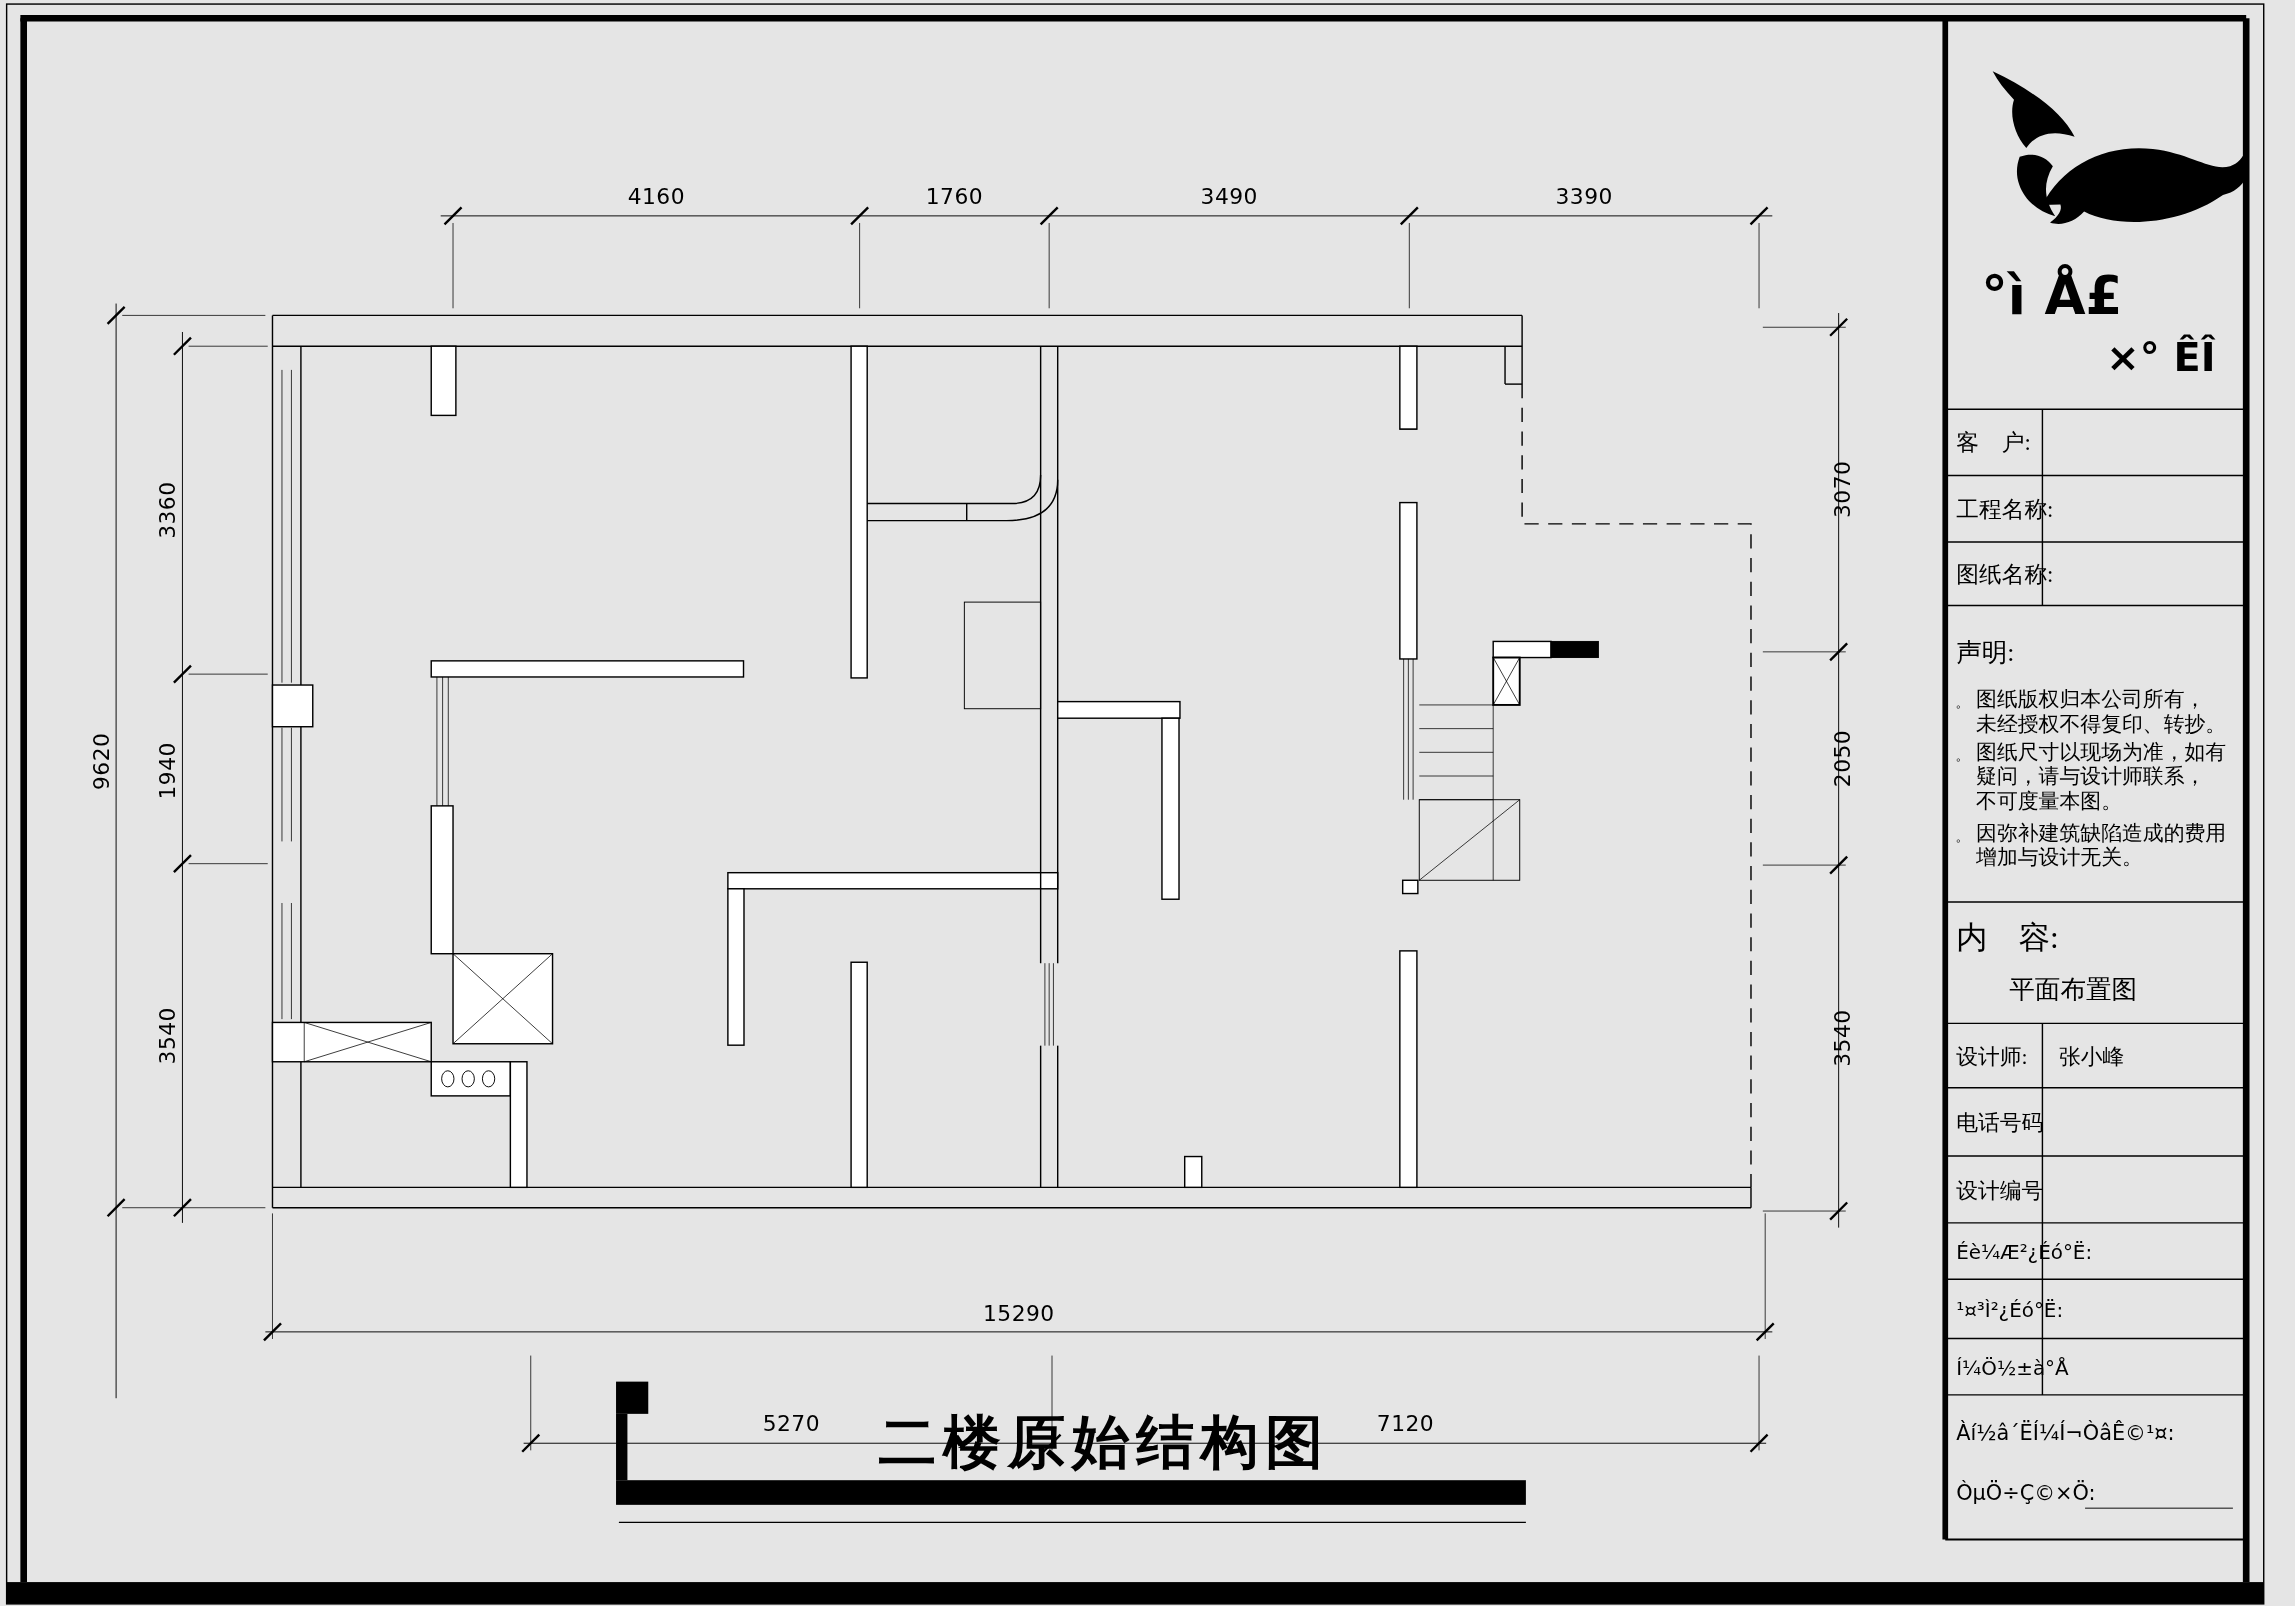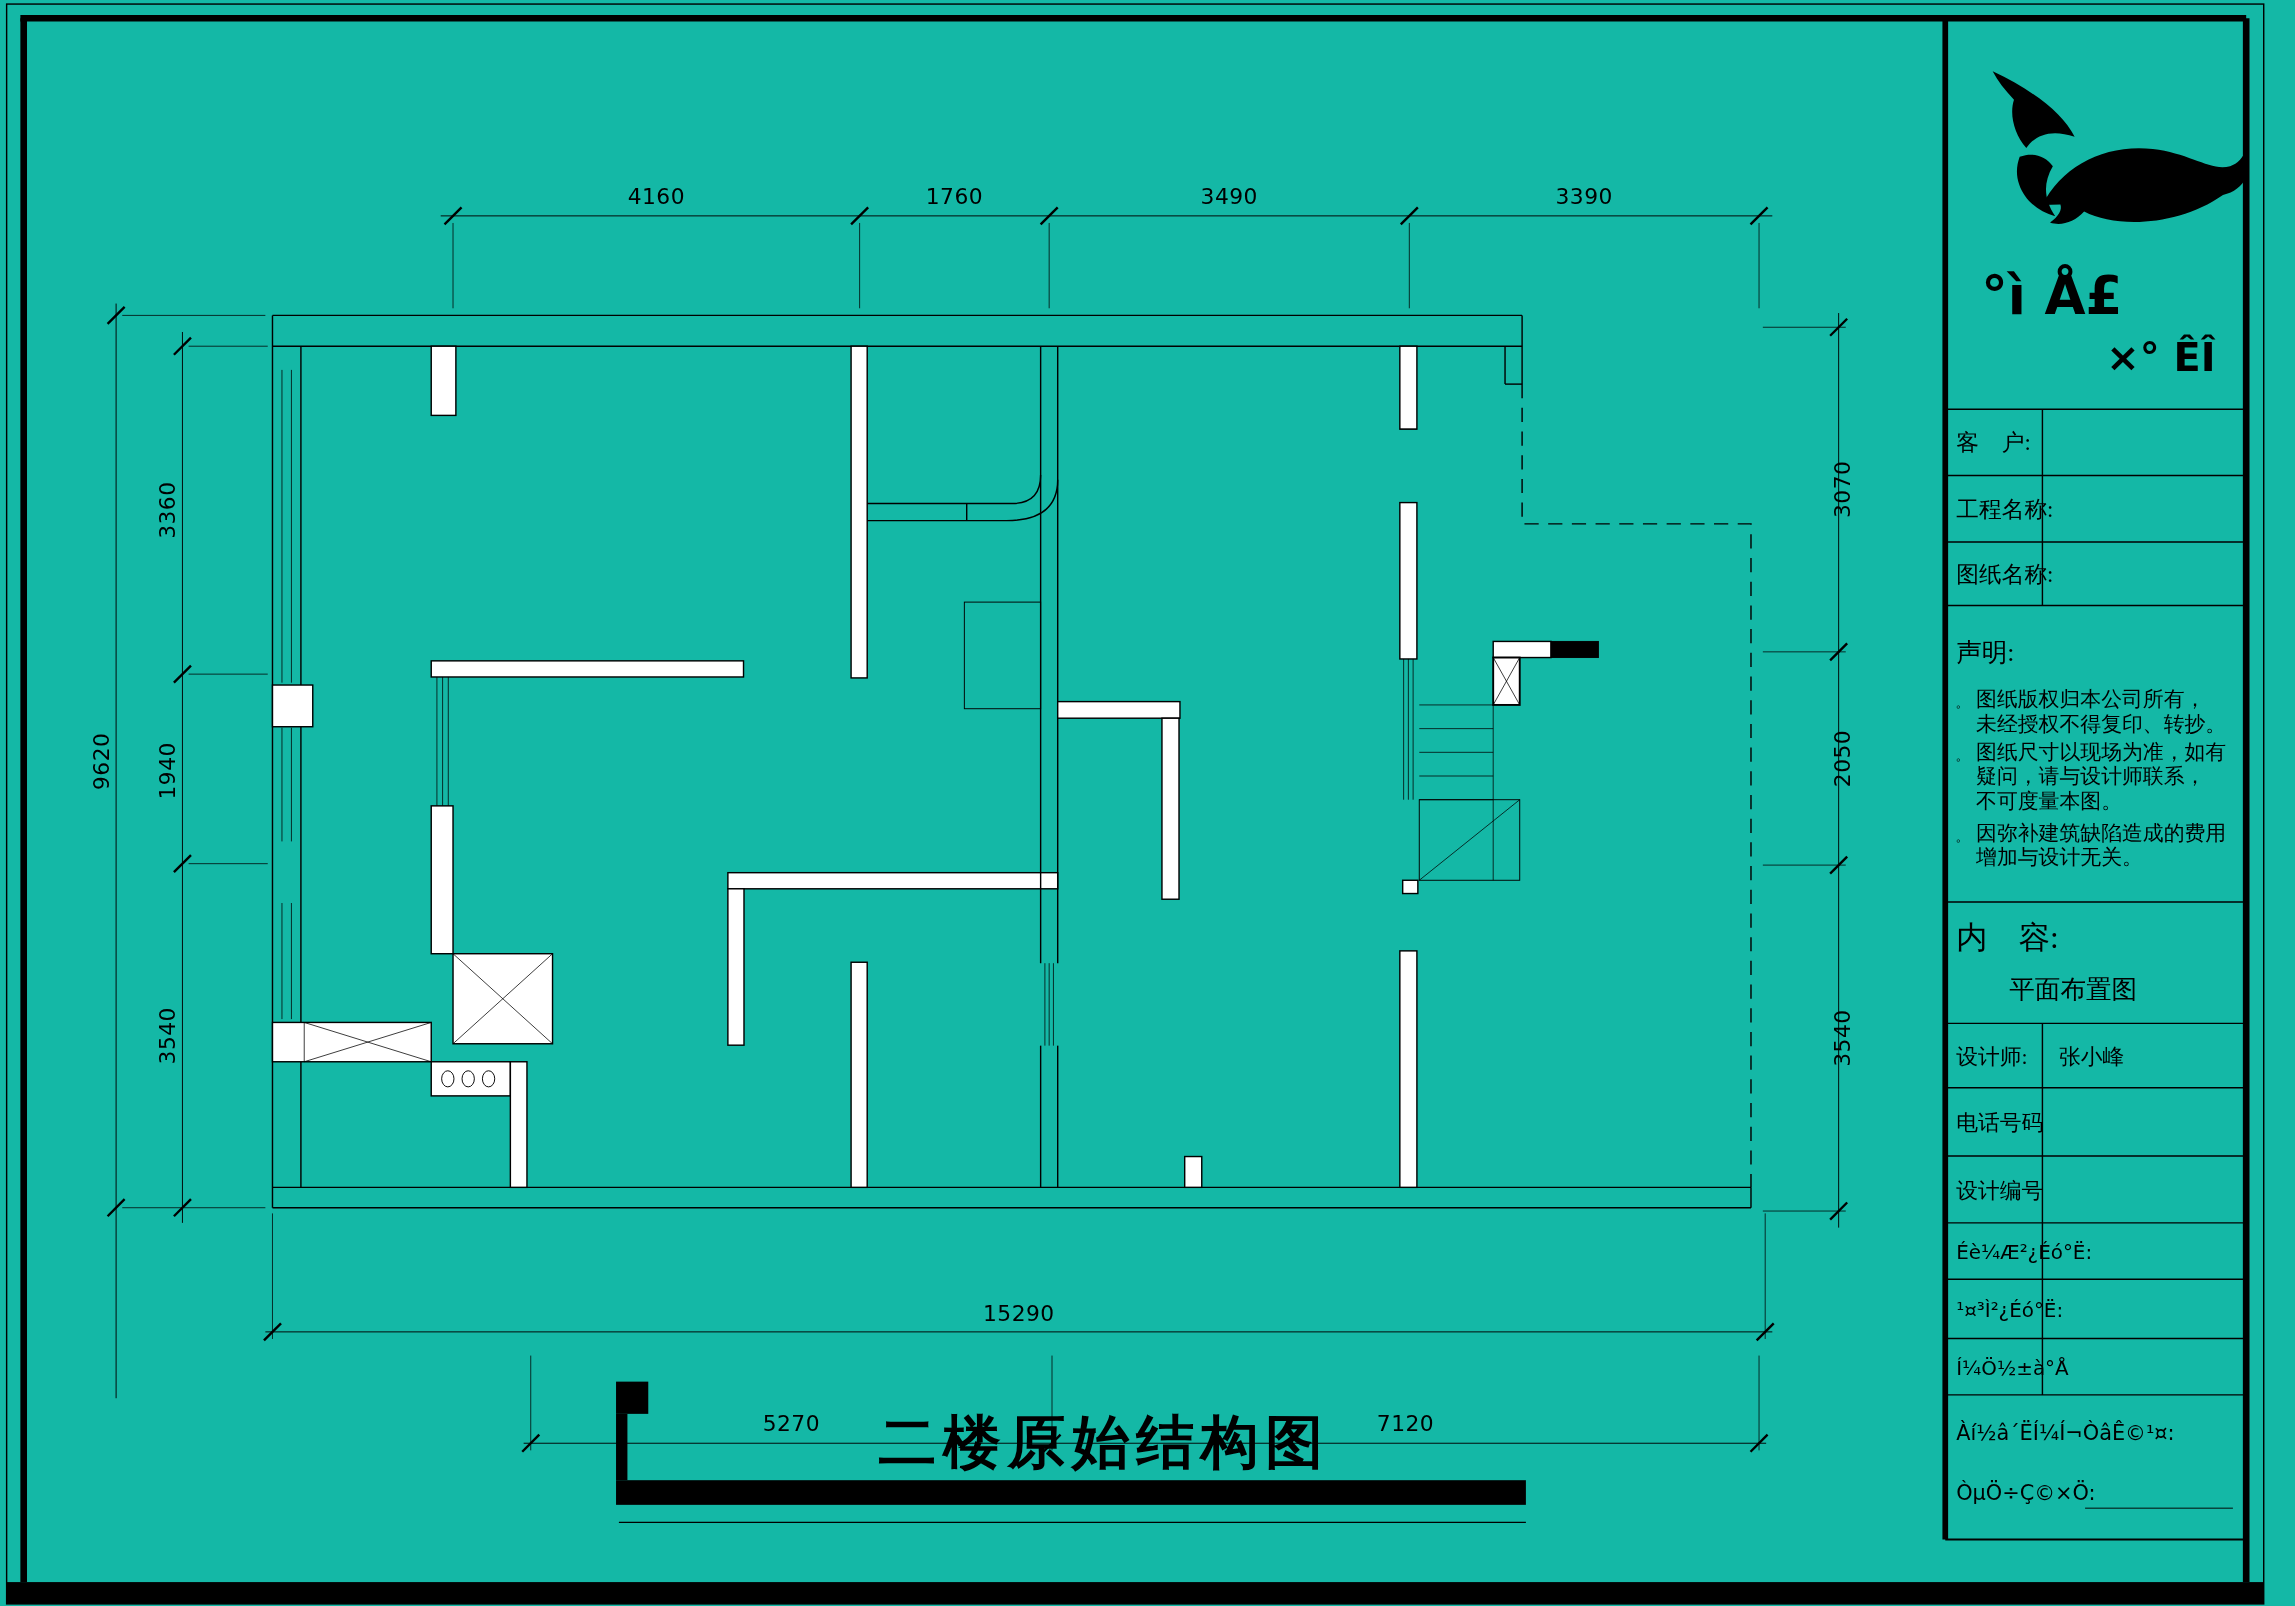--- a/index.html
+++ b/index.html
@@ -1,16 +1,16 @@
 <!DOCTYPE html>
 <html style="font-size:7.6px"><head>
 <meta charset="utf-8">
 <style>
   html,body{margin:0;padding:0;background:#ffffff;}
-  #page{position:relative;width:2295px;height:1607px;background:#14b8a6;overflow:hidden;}
+  #page{position:relative;width:2295px;height:1607px;background:#e5e5e5;overflow:hidden;}
   svg{display:block;}
   text{font-family:"DejaVu Sans",sans-serif;fill:#000;}
   .dim{font-size:46px;letter-spacing:1px;}
   .cnlabel{font-family:"Liberation Serif","DejaVu Serif",serif;}
   .logoTxt{font-family:"DejaVu Sans",sans-serif;font-weight:bold;}
   .planTitle{font-family:"DejaVu Sans",sans-serif;font-weight:bold;font-size:122px;letter-spacing:14px;}
   .w{fill:#ffffff;stroke:#000;stroke-width:3;}
   .ln{stroke:#000;stroke-width:3;fill:none;}
   .thin{stroke:#000;stroke-width:1.6;fill:none;}
   .dimln{stroke:#000;stroke-width:2;fill:none;}

